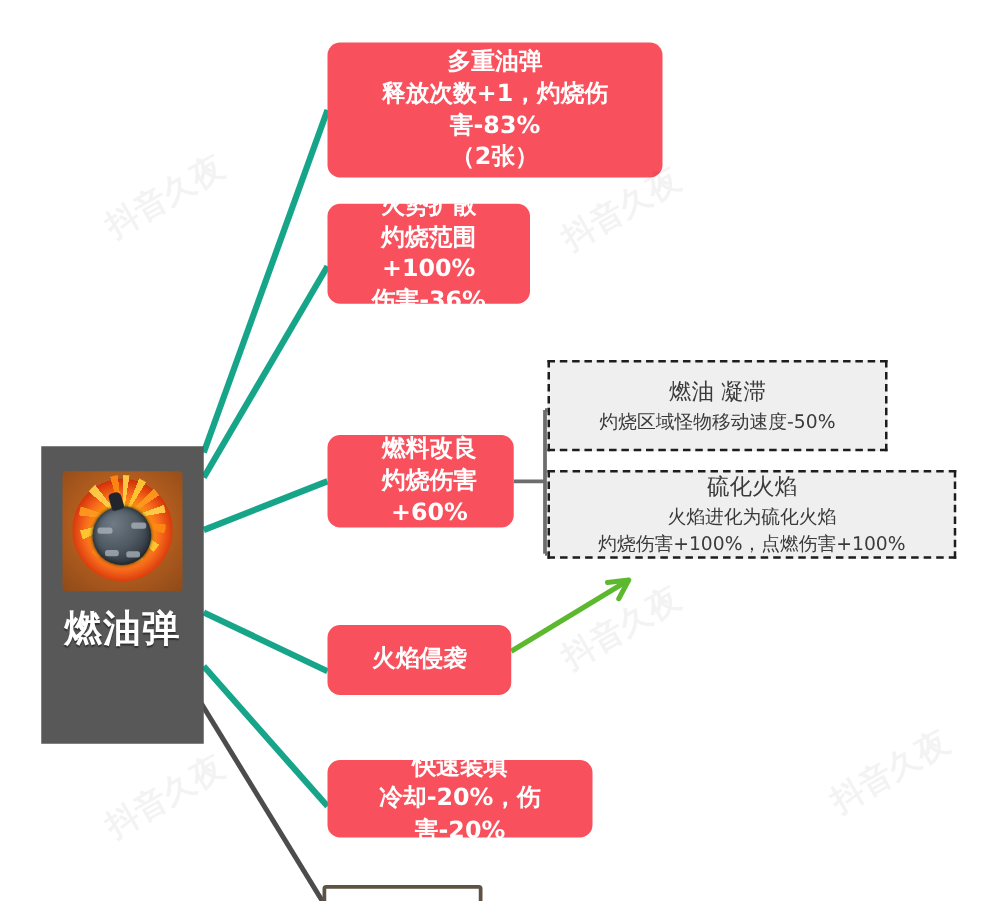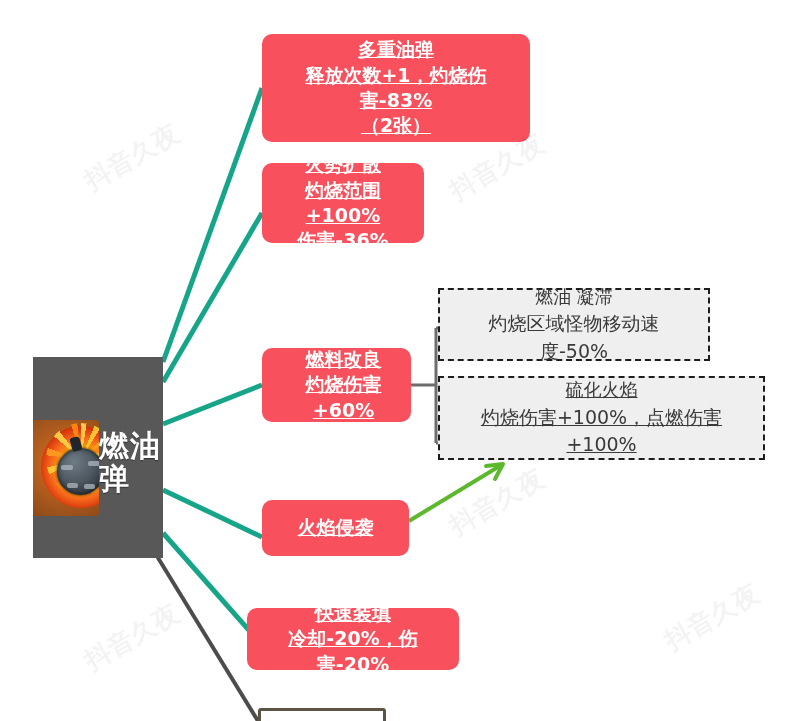--- a/index.html
+++ b/index.html
@@ -24,28 +24,27 @@
     width: 800px;
     height: 721px;
   }
 
   
   .root-node {
     position: absolute;
     left: 33px;
     top: 357px;
     width: 130px;
-    height: 201px;
+    height: 238px;
     background: #585858;
     display: flex;
-    flex-direction: row;
+    flex-direction: column;
     align-items: center;
     justify-content: flex-start;
     z-index: 6;
-    font-family: Liberation Mono, monospace;
   }
   .root-icon {
     position: relative;
     width: 96px;
     height: 96px;
     margin-top: 20px;
     border-radius: 3px;
     overflow: hidden;
     background:
        radial-gradient(circle at 50% 45%, #d4762c 0%, #b8601f 45%, #8e4a19 100%);
@@ -124,21 +123,20 @@
     font-weight: bold;
     text-align: center;
     display: flex;
     flex-direction: column;
     align-items: center;
     justify-content: center;
     box-sizing: border-box;
     padding: 8px 14px;
     z-index: 5;
     line-height: 1.34;
-    text-decoration: underline;
   }
   .card-red .c-title { font-size: 19px; }
   .card-red .c-line  { font-size: 19px; }
 
   
   .card-dashed {
     position: absolute;
     background: #efefef;
     border: 2px dashed #1d1d1d;
     color: #3a3a3a;
@@ -146,21 +144,21 @@
     display: flex;
     flex-direction: column;
     align-items: center;
     justify-content: center;
     box-sizing: border-box;
     padding: 6px 23px;
     z-index: 5;
     line-height: 1.45;
   }
   .card-dashed .d-title { font-size: 18px; }
-  .card-dashed .d-line  { font-size: 19px; }
+  .card-dashed .d-line  { font-size: 15px; }
 
   
   .card-cut {
     position: absolute;
     left: 258px;
     top: 708px;
     width: 128px;
     height: 40px;
     background: #ffffff;
     border: 3px solid #5c5344;
@@ -231,32 +229,33 @@
 
   <div class="card-red" style="left:262px; top:348px; width:149px; height:74px;padding-left:28px;">
     <div class="c-title">燃料改良</div>
     <div class="c-line">灼烧伤害+60%</div>
   </div>
 
   <div class="card-red" style="left:262px; top:500px; width:147px; height:56px;">
     <div class="c-title">火焰侵袭</div>
   </div>
 
-  <div class="card-red" style="left:247px; top:608px; width:212px; height:62px;">
+  <div class="card-red" style="left:262px; top:608px; width:212px; height:62px;">
     <div class="c-title">快速装填</div>
     <div class="c-line">冷却-20%，伤害-20%</div>
   </div>
 
   <div class="card-dashed" style="left:438px; top:288px; width:272px; height:73px;">
     <div class="d-title">燃油 凝滞</div>
     <div class="d-line">灼烧区域怪物移动速度-50%</div>
   </div>
 
-  <div class="card-dashed" style="left:438px; top:376px; width:327px; height:84px;text-decoration:underline;">
+  <div class="card-dashed" style="left:438px; top:376px; width:327px; height:71px;">
     <div class="d-title">硫化火焰</div>
+    <div class="d-line">火焰进化为硫化火焰</div>
     <div class="d-line">灼烧伤害+100%，点燃伤害+100%</div>
   </div>
 
   <div class="card-cut"></div>
 
   <div class="wm" style="left:80px; top:140px;">抖音久夜</div>
   <div class="wm" style="left:445px; top:150px;">抖音久夜</div>
   <div class="wm" style="left:445px; top:485px;">抖音久夜</div>
   <div class="wm" style="left:80px; top:620px;">抖音久夜</div>
   <div class="wm" style="left:660px; top:600px;">抖音久夜</div>

